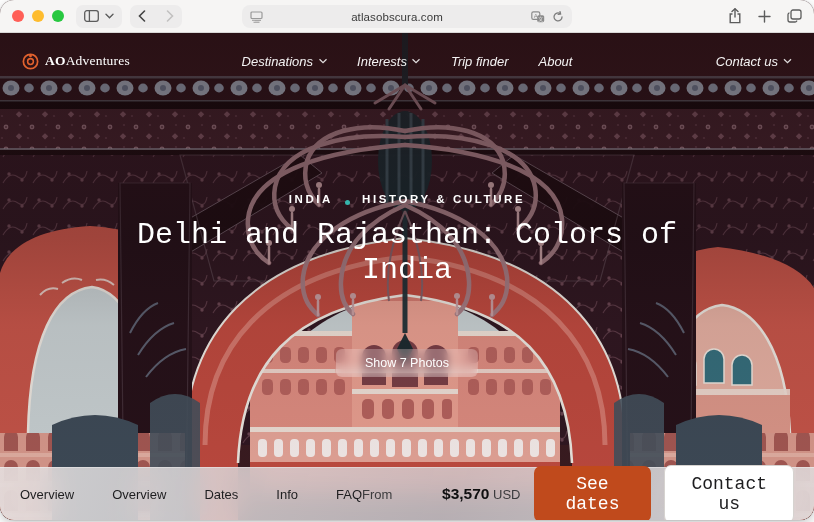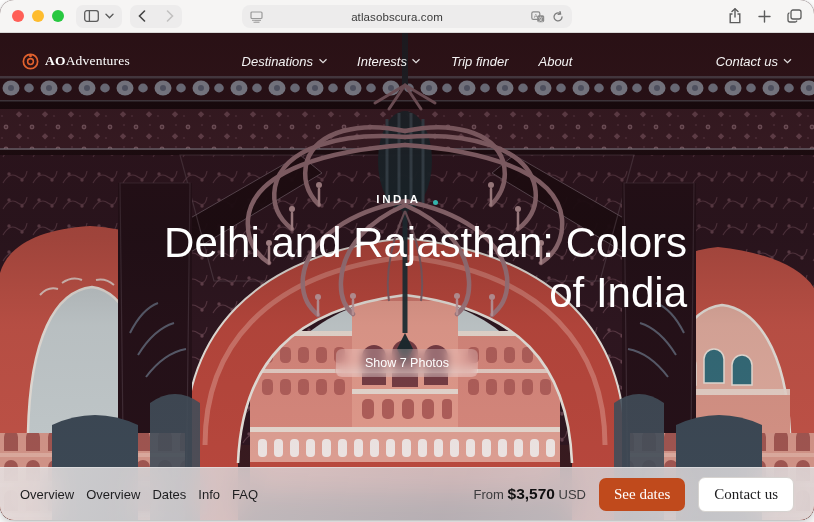--- a/index.html
+++ b/index.html
@@ -42,35 +42,35 @@
   .logo-text{ color:#fff; font-size:13.5px; letter-spacing:.2px;font-family:Liberation Serif, serif; }
   .logo-text b{ font-weight:700; }
   .nav-center{ position:absolute; left:50%; transform:translateX(-50%); display:flex; gap:30px; align-items:center; }
   .nav-link{ display:flex; gap:5px; align-items:center; color:rgba(255,255,255,.95); font-size:13px; cursor:pointer; white-space:nowrap;font-style:italic; }
   .nav-right{ margin-left:auto; }
   
   .breadcrumb{ position:absolute; top:160px; left:0; right:0; display:flex; justify-content:center; align-items:flex-end; gap:12px; z-index:4;
     color:#fff; font-size:11.5px; font-weight:600; letter-spacing:2.6px; }
   .crumb-dot{ width:5px; height:5px; border-radius:50%; background:#35b5ac; }
   .hero-title{ position:absolute; top:185px; left:50%; transform:translateX(-50%); width:560px; z-index:4;
-    color:#fff; font-family:Liberation Sans, sans-serif; font-size:42px; font-weight:400; line-height:1.18; text-align:right; }
+    color:#fff; font-family:Liberation Mono, monospace; font-size:30px; font-weight:400; line-height:1.18; text-align:center; }
   .photos-btn{ position:absolute; top:316px; left:50%; transform:translateX(-50%); z-index:4;
     background:rgba(255,240,240,.28); color:#fff; font-size:12.5px; padding:7px 29px; border:none;
     border-radius:6px; cursor:pointer; backdrop-filter:blur(4px); font-family:"Liberation Sans",sans-serif; }
   
   .bottom-bar{ position:absolute; left:0; right:0; bottom:0; height:53px; z-index:6;
     background:linear-gradient(105deg, rgba(231,228,228,.86) 0%, rgba(222,219,221,.82) 30%, rgba(214,212,216,.80) 55%, rgba(226,223,224,.86) 100%);
     backdrop-filter:blur(14px); display:flex; align-items:center; padding:0 20px;
     border-top:1px solid rgba(255,255,255,.35); }
-  .tabs{ display:flex; gap:12px; }
+  .tabs{ display:flex; gap:38px; }
   .tab{ font-size:13px; color:#1e1e20; cursor:pointer; }
   .bar-right{ margin-left:auto; display:flex; align-items:center; gap:13px; }
   .price{ font-size:13px; color:#3c3c3e; white-space:nowrap; }
-  .price b{ font-size:15.5px; color:#0f0f10; font-weight:700; }
-  .btn{ font-family:Liberation Serif, serif; font-size:15px; border-radius:7px; padding:8px 15px; cursor:pointer; }
+  .price b{ font-size:15.5px; color:#0f0f10; font-weight:700;margin-left:46px; }
+  .btn{ font-family:Liberation Mono, monospace; font-size:18px; border-radius:7px; padding:8px 15px; cursor:pointer; }
   .btn-primary{ background:#c04a1c; color:#fff; border:none; }
   .btn-secondary{ background:#fff; color:#1d1d1f; border:1px solid #d6d3d0; }
 </style>
 </head>
 <body>
 
 <div class="window">
 
   <div class="chrome">
     <div class="traffic">
@@ -392,20 +392,21 @@
         <span>Contact us</span>
         <svg width="9" height="6" viewBox="0 0 9 6">
             <path d="M1 1.2 L4.5 4.6 L8 1.2" fill="none" stroke="#fff" stroke-width="1.3" opacity=".85"></path>
           </svg>
       </span>
     </div>
 
     <div class="breadcrumb">
       <span>INDIA</span>
       <span class="crumb-dot"></span>
+      <span>HISTORY &amp; CULTURE</span>
     </div>
 
     <h1 class="hero-title">Delhi and Rajasthan: Colors of India</h1>
 
     <button class="photos-btn">Show 7 Photos</button>
 
     <div class="bottom-bar">
       <div class="tabs">
         <span class="tab">Overview</span>
         <span class="tab">Overview</span>

